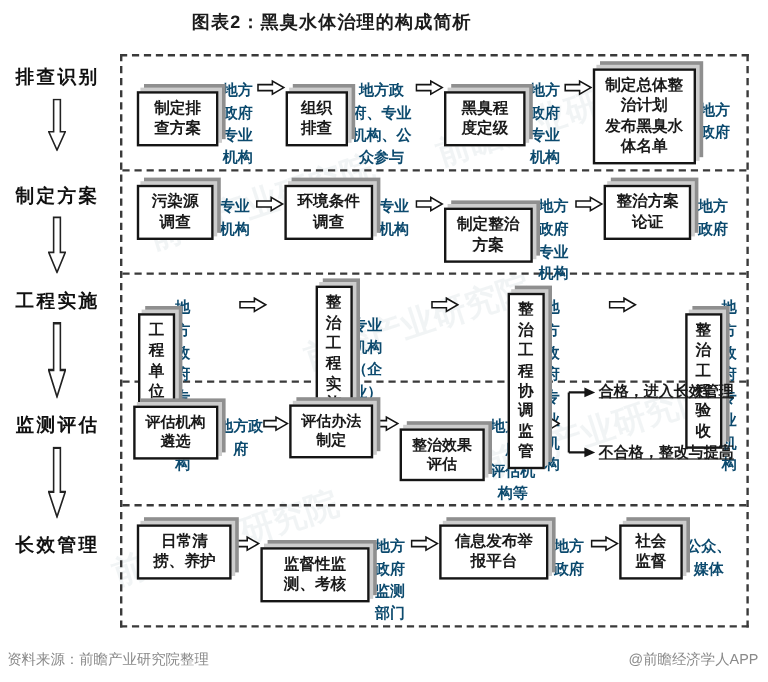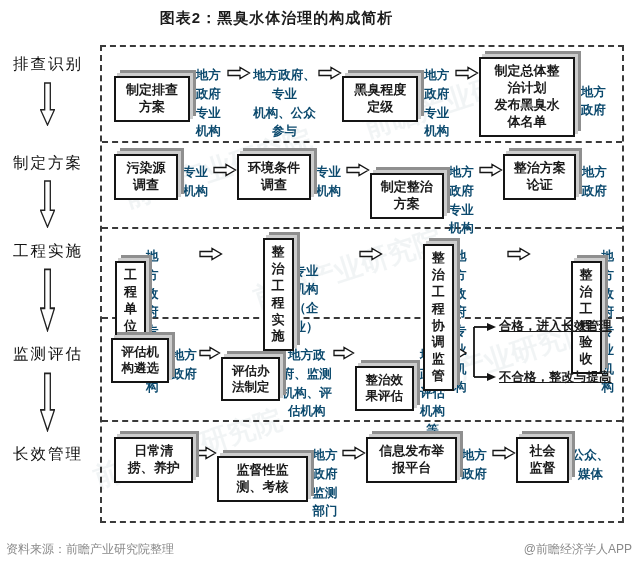--- a/index.html
+++ b/index.html
@@ -2,21 +2,21 @@
 <html><head>
 <meta charset="utf-8">
 <style>
   html,body{margin:0;padding:0;background:#fff;}
   .canvas{position:relative;width:640px;height:568px;background:#ffffff;overflow:hidden;
           font-family:"Liberation Sans","DejaVu Sans",sans-serif;color:#1a1a1a;}
   .title{position:absolute;top:9px;left:0;width:553px;text-align:center;
          font-size:15px;font-weight:700;color:#1c1c1c;letter-spacing:1px;}
   
   .stage{position:absolute;left:0;width:96px;text-align:center;font-size:15.5px;
-         font-weight:400;letter-spacing:2px;color:#111;}
+         font-weight:700;letter-spacing:2px;color:#111;}
   .varrow{position:absolute;left:40px;width:15px;}
   
   .flow{position:absolute;left:100px;top:45px;width:524px;height:478px;
         border:2px dashed #3a3a3a;box-sizing:border-box;display:flex;flex-direction:column;}
   .frow{box-sizing:border-box;display:flex;justify-content:space-between;align-items:flex-start;}
   .frow.sep{border-bottom:2px dashed #3a3a3a;}
   .r1{height:96px;padding:10px 10px 0 12px;}
   .r2{height:86px;padding:11px 10px 0 12px;}
   .r3{height:90px;padding:9px 8px 0 13px;gap:40px;}
   .r4{height:103px;padding:18px 3px 0 9px;}
@@ -78,20 +78,21 @@
     <div class="frow r1 sep">
       <div class="cell">
         <div class="box">制定排查方案</div>
         <div class="caption">地方政府
 专业机构</div>
       </div>
       <svg class="harrow" width="24" height="14">
           <path d="M1 4.5 H13 V1.5 L22.5 7 L13 12.5 V9.5 H1 Z" fill="#fff" stroke="#151515" stroke-width="1.3"></path>
         </svg>
       <div class="cell">
+        <div class="box">组织排查</div>
         <div class="caption">地方政府、专业
 机构、公众参与</div>
       </div>
       <svg class="harrow" width="24" height="14">
           <path d="M1 4.5 H13 V1.5 L22.5 7 L13 12.5 V9.5 H1 Z" fill="#fff" stroke="#151515" stroke-width="1.3"></path>
         </svg>
       <div class="cell">
         <div class="box">黑臭程度定级</div>
         <div class="caption">地方政府
 专业机构</div>
@@ -169,22 +170,20 @@
     <div class="frow r4 sep">
       <div class="cell">
         <div class="box">评估机构遴选</div>
         <div class="caption">地方政府</div>
       </div>
       <svg class="harrow" width="22" height="14">
           <path d="M1 4.5 H11 V1.5 L20.5 7 L11 12.5 V9.5 H1 Z" fill="#fff" stroke="#151515" stroke-width="1.3"></path>
         </svg>
       <div class="cell">
         <div class="box">评估办法制定</div>
-        <div class="caption">地方政府、监测
-机构、评估机构</div>
       </div>
       <svg class="harrow" width="22" height="14">
           <path d="M1 4.5 H11 V1.5 L20.5 7 L11 12.5 V9.5 H1 Z" fill="#fff" stroke="#151515" stroke-width="1.3"></path>
         </svg>
       <div class="cell">
         <div class="box">整治效果评估</div>
         <div class="caption">地方政府
 评估机构等</div>
       </div>
       <svg class="harrow" width="16" height="14">

